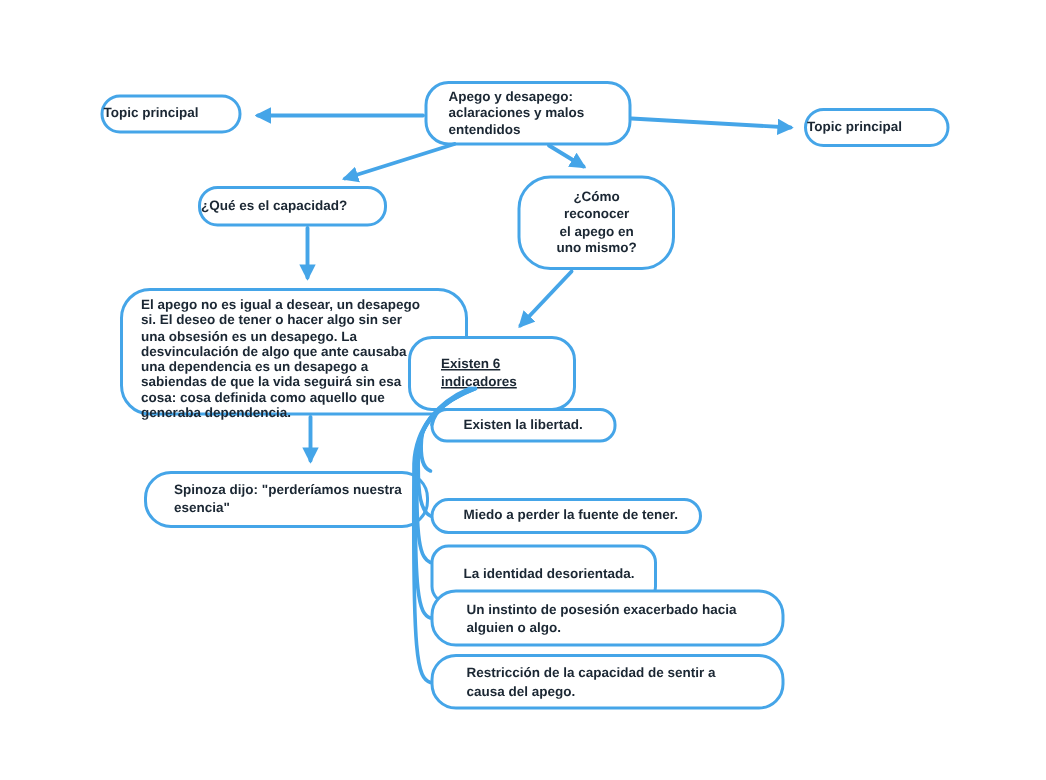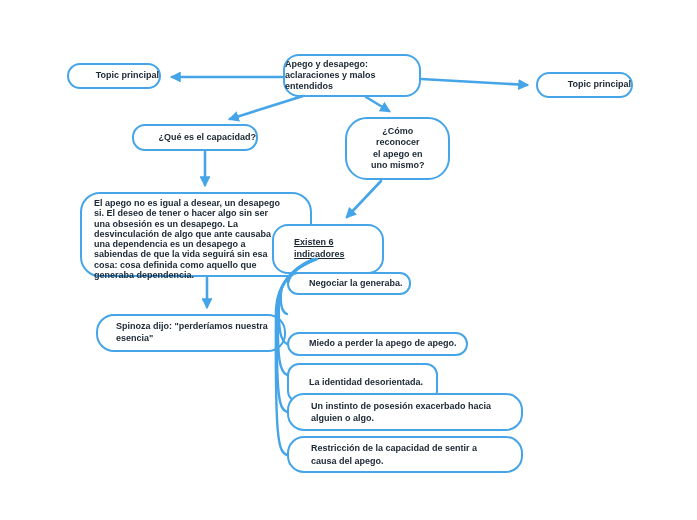--- a/index.html
+++ b/index.html
@@ -7,23 +7,23 @@
     position:relative;width:697px;height:520px;background:#ffffff;
     font-family:"Liberation Sans",sans-serif;overflow:hidden;
   }
   .node{
     position:absolute;box-sizing:border-box;background:#ffffff;
     border:2px solid #45a5e8;color:#1b2733;
     font-weight:bold;font-size:9px;line-height:1.25;
     display:flex;align-items:center;white-space:pre-line;
   }
   .node .txt{white-space:pre-line;}
-  .center{justify-content:flex-end;text-align:center;}
+  .center{justify-content:flex-start;text-align:center;}
   .edges{position:absolute;left:0;top:0;z-index:30;pointer-events:none;}
-  .n-central{left:283px;top:54px;width:138px;height:43px;border-radius:16px;z-index:10;}
+  .n-central{left:283px;top:54px;width:138px;height:43px;border-radius:16px;padding-left:14px;z-index:10;}
   .n-topic-left{left:67px;top:63px;width:94px;height:26px;border-radius:13px;z-index:10;}
   .n-topic-right{left:536px;top:72px;width:97px;height:26px;border-radius:13px;z-index:10;}
   .n-que{left:132px;top:124px;width:126px;height:27px;border-radius:13px;z-index:10;}
   .n-como{left:345px;top:117px;width:105px;height:63px;border-radius:22px;padding-left:24px;z-index:10;text-align:center;}
   .n-def{left:80px;top:192px;width:232px;height:85px;border-radius:20px;
          padding:4px 6px 4px 12px;align-items:flex-start;line-height:1.14;z-index:5;}
   .n-existen{left:272px;top:224px;width:112px;height:50px;border-radius:16px;padding-left:20px;line-height:1.3;z-index:12;text-decoration:underline;}
   .n-spinoza{left:96px;top:314px;width:190px;height:38px;border-radius:18px;padding-left:18px;line-height:1.3;z-index:10;}
   .n-i1{left:287px;top:272px;width:124px;height:23px;border-radius:11px;padding-left:20px;z-index:10;}
   .n-i2{left:287px;top:302px;width:222px;height:24px;border-radius:12px;padding-left:20px;z-index:10;}
@@ -77,24 +77,24 @@
     <span class="txt">Existen 6
 indicadores</span>
   </div>
 
   <div class="node n-spinoza">
     <span class="txt">Spinoza dijo: "perderíamos nuestra
 esencia"</span>
   </div>
 
   <div class="node n-i1">
-    <span class="txt">Negociar la generaba.</span>
+    <span class="txt">Existen la libertad.</span>
   </div>
   <div class="node n-i3">
-    <span class="txt">Miedo a perder la apego de apego.</span>
+    <span class="txt">Miedo a perder la fuente de tener.</span>
   </div>
   <div class="node n-i4">
     <span class="txt">La identidad desorientada.</span>
   </div>
   <div class="node n-i5">
     <span class="txt">Un instinto de posesión exacerbado hacia
 alguien o algo.</span>
   </div>
   <div class="node n-i6">
     <span class="txt">Restricción de la capacidad de sentir a

